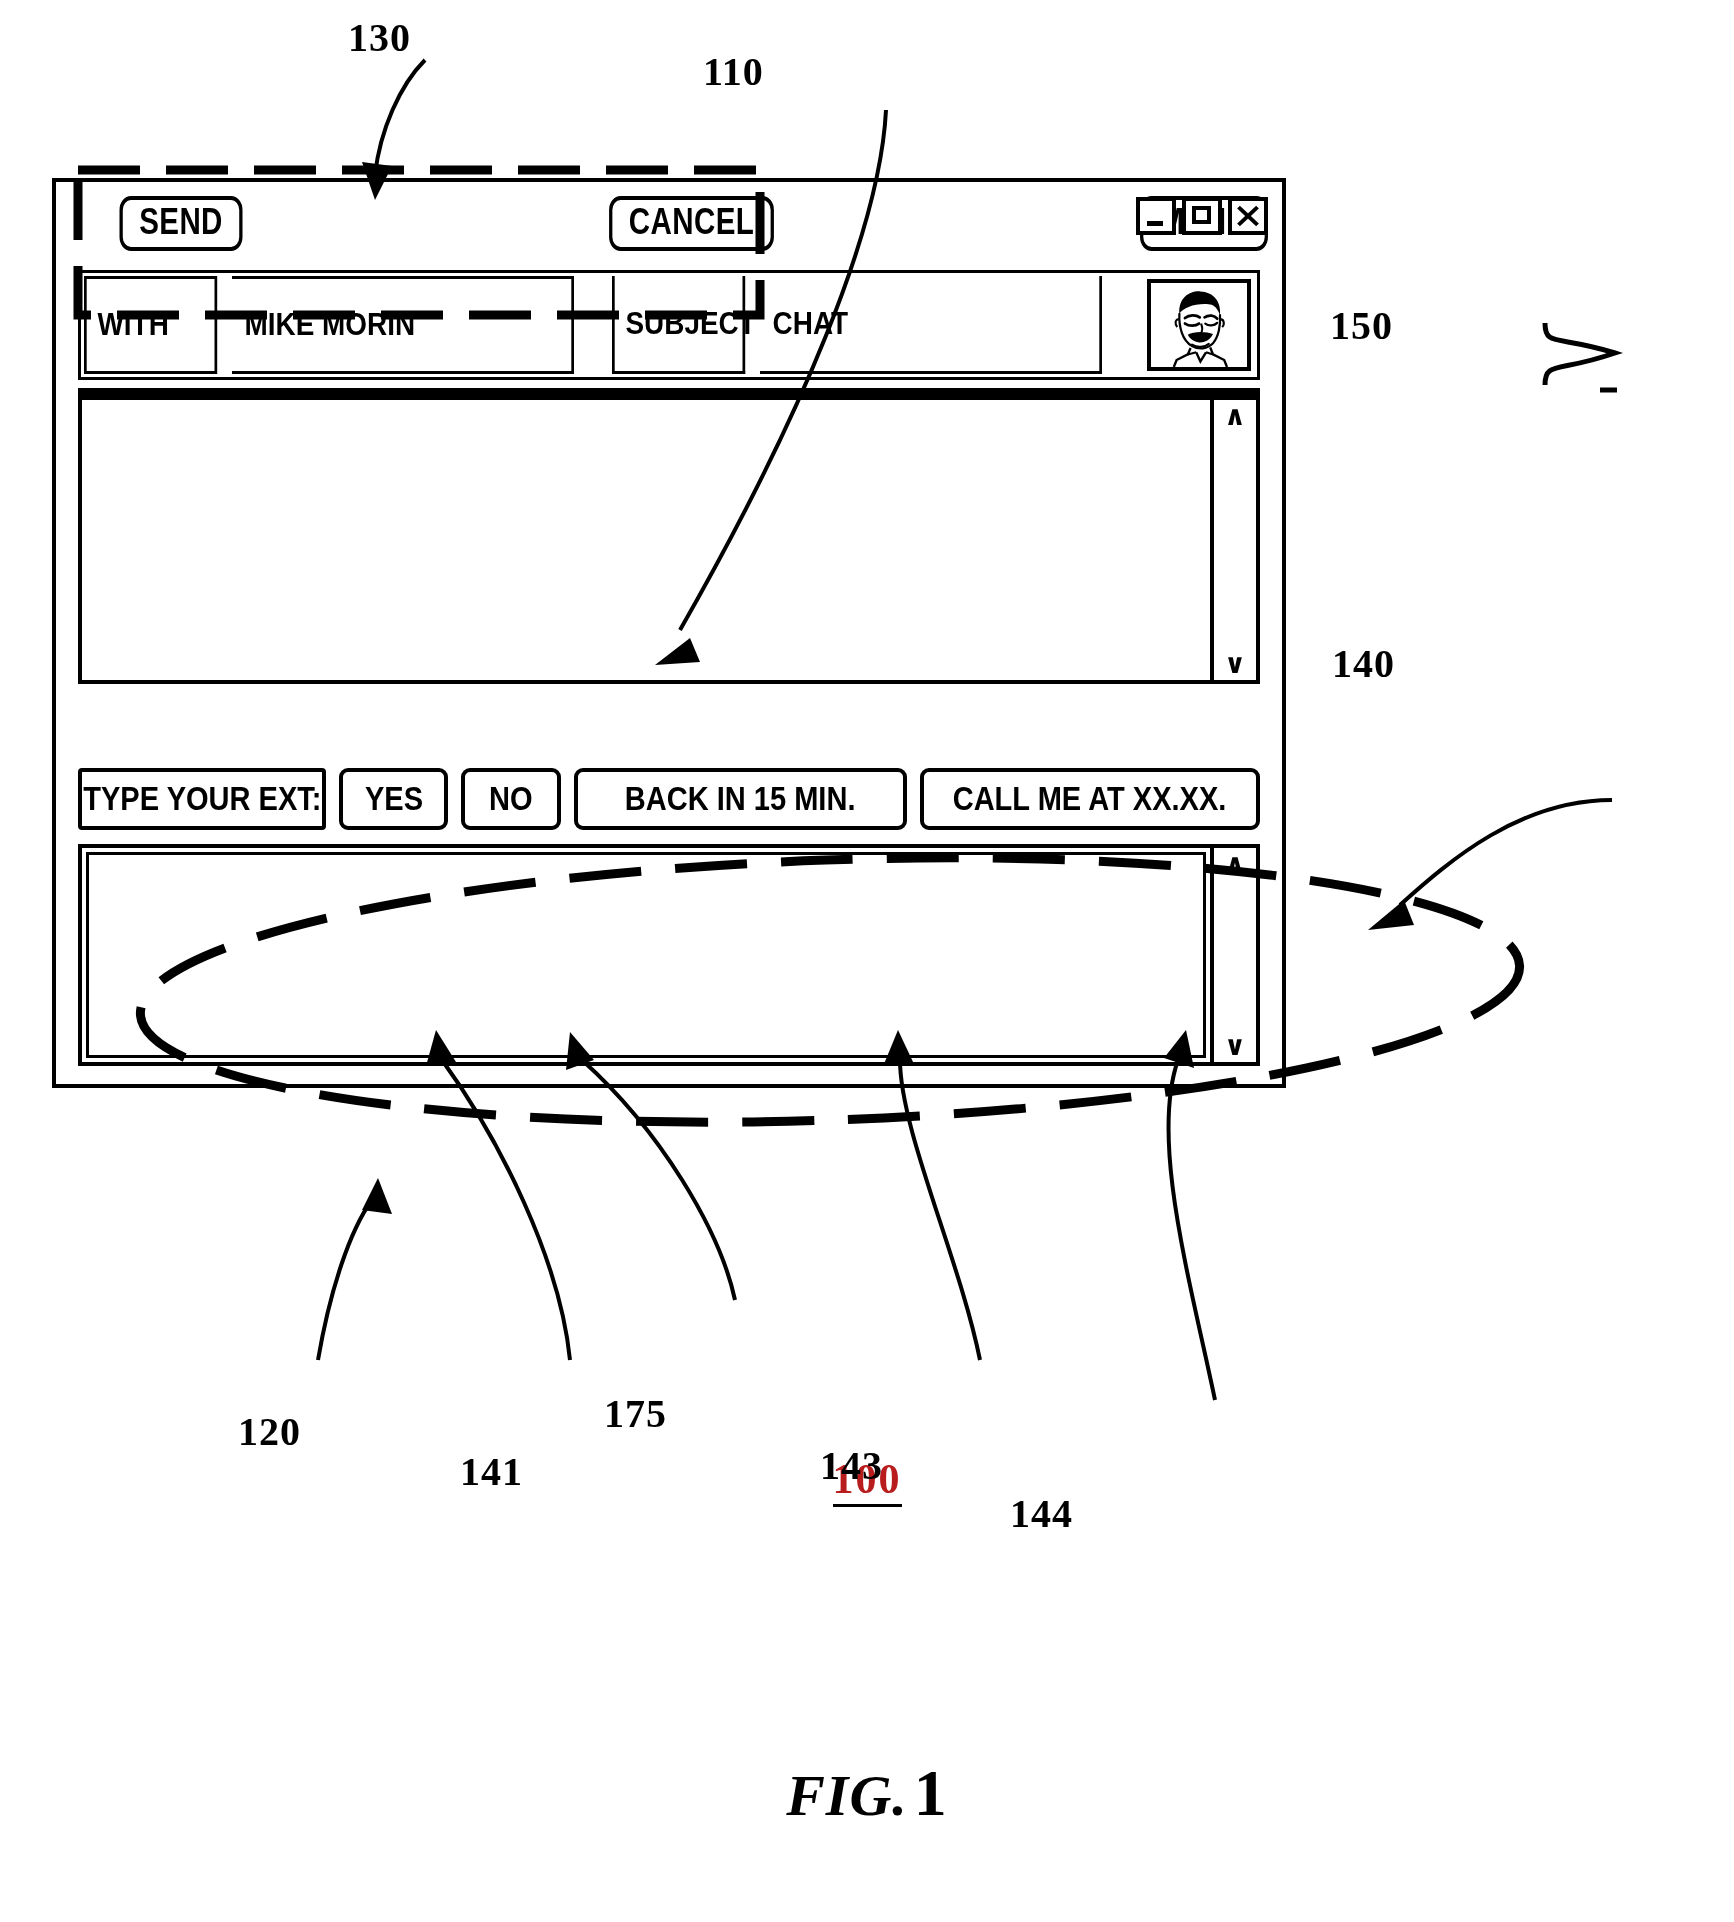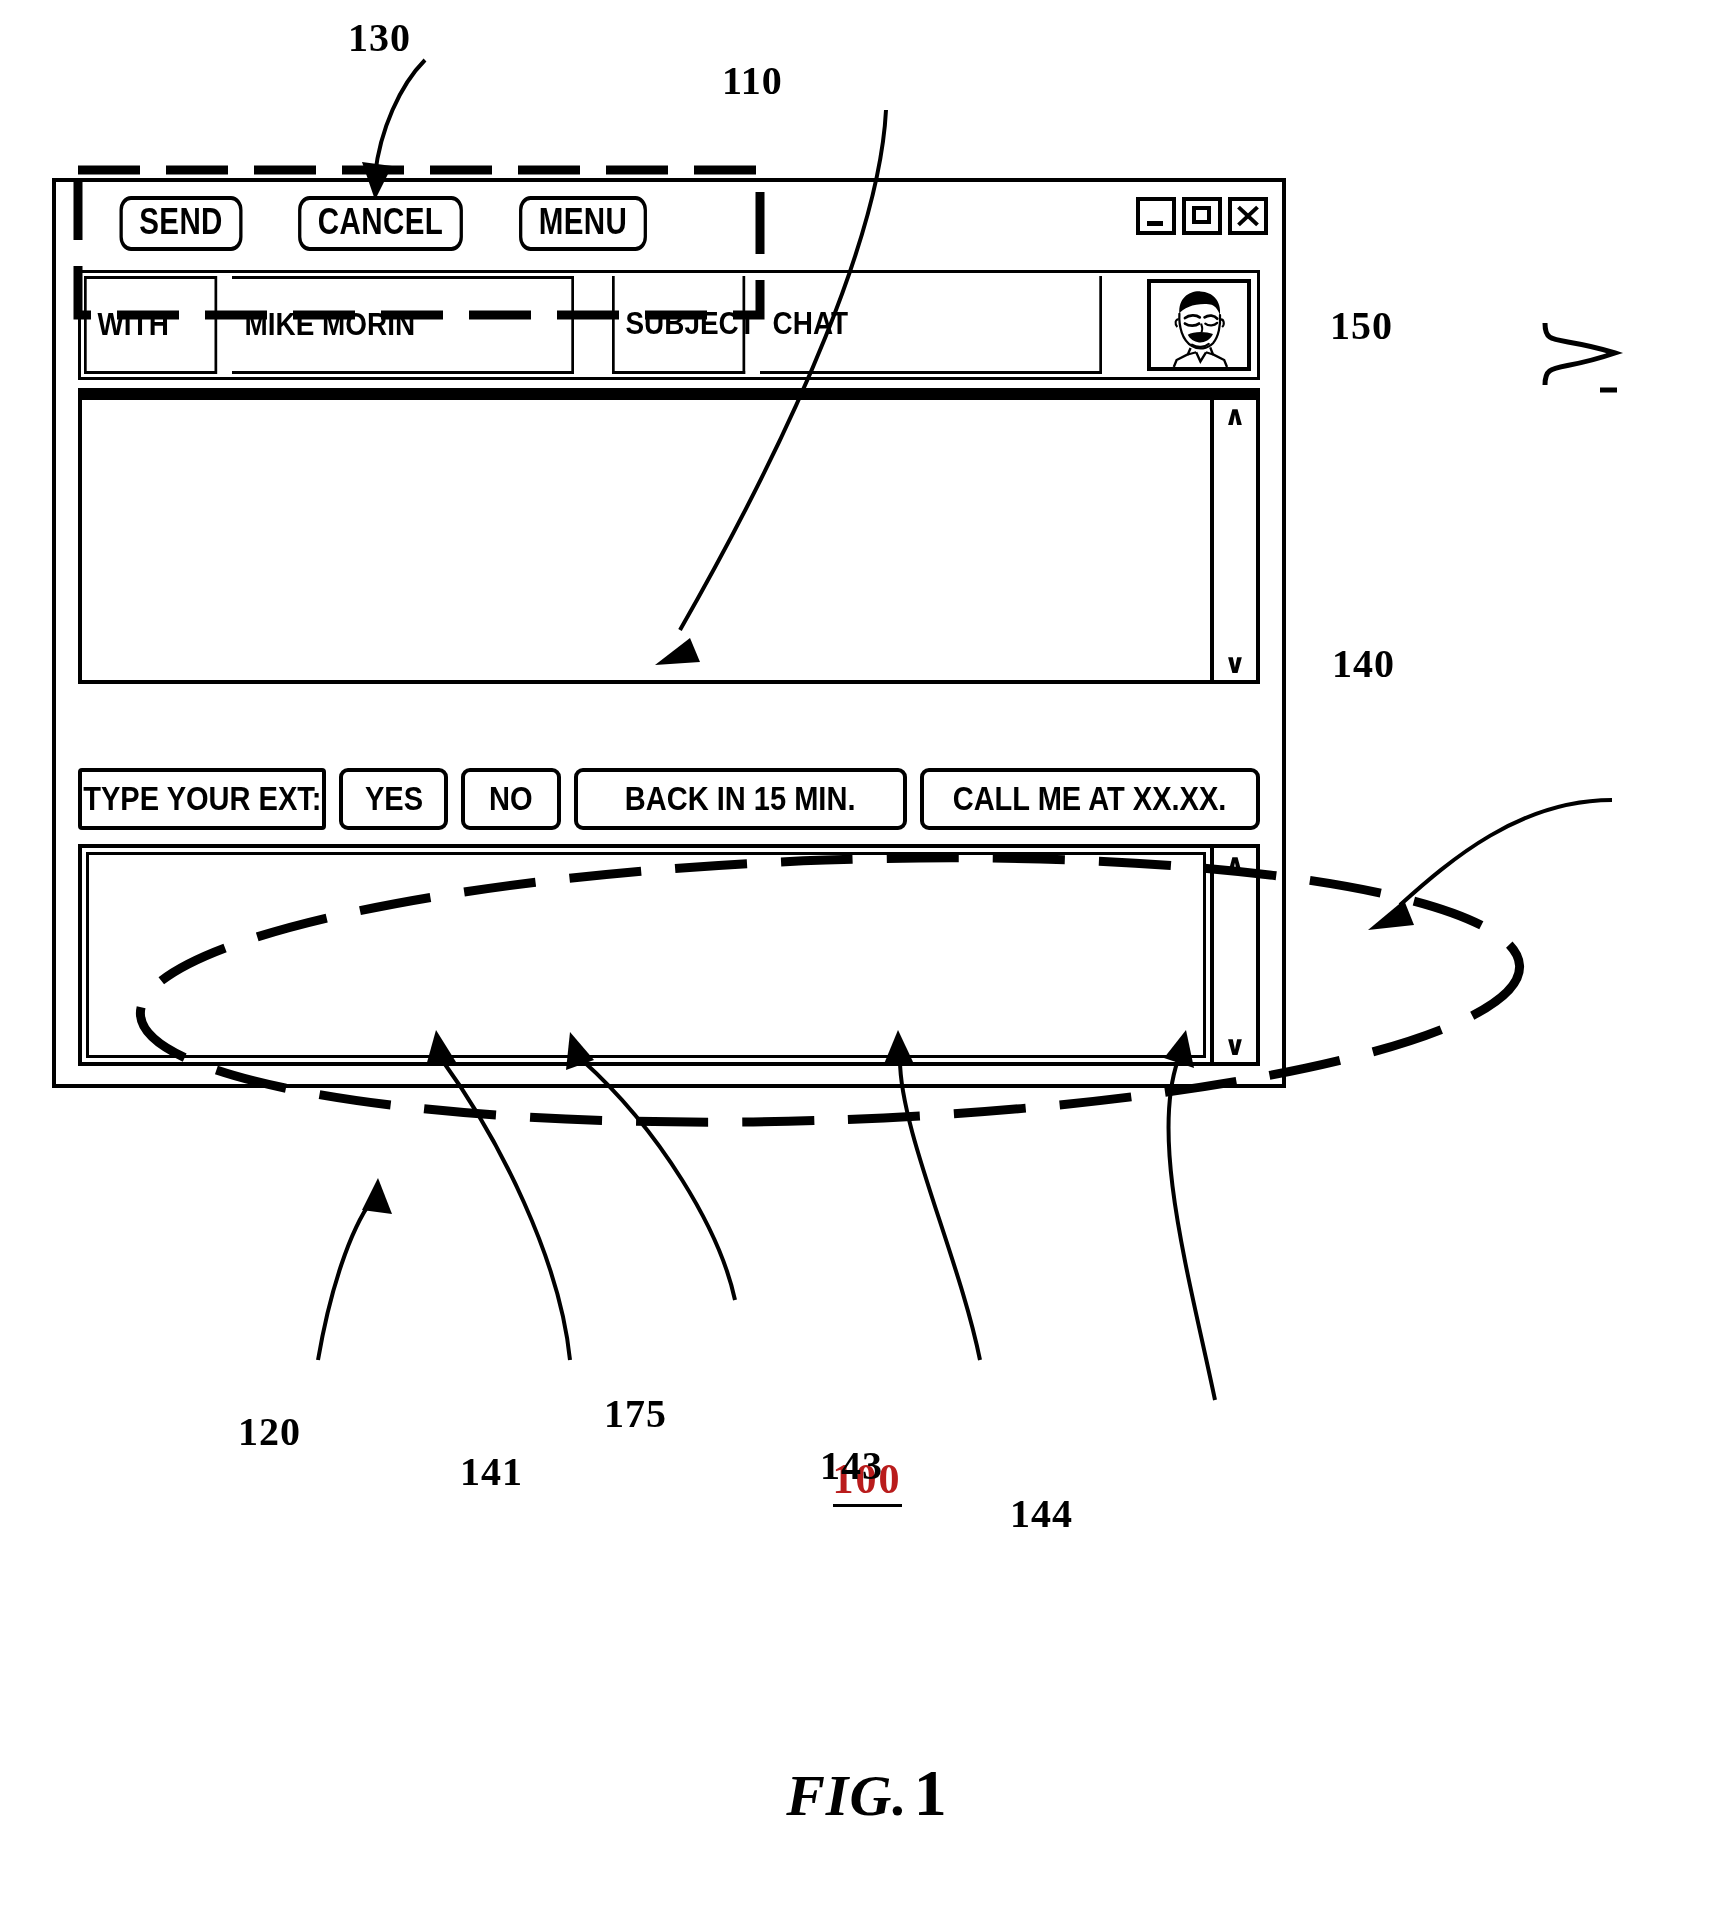--- a/index.html
+++ b/index.html
@@ -64,20 +64,21 @@
     position: absolute;
     left: 0;
     top: 0;
     width: 100%;
     height: 82px;
     box-sizing: border-box;
     display: flex;
     align-items: center;
     padding-left: 50px;
     gap: 24px;
+    justify-content: space-between;
   }
 
   .tb-btn {
     border: 4px solid #000;
     border-radius: 14px;
     background: #fff;
     padding: 2px 20px 5px 20px;
     font-family: "Liberation Sans Narrow", "Liberation Sans", sans-serif;
     font-weight: 700;
     font-size: 36px;
@@ -471,21 +472,21 @@
 
     <path d="M980 1360 C960 1260 900 1130 900 1060" fill="none" stroke="#000" stroke-width="4"></path>
     <path d="M898 1030 L914 1064 L884 1064 Z" fill="#000"></path>
 
     <path d="M1215 1400 C1190 1280 1150 1140 1178 1060" fill="none" stroke="#000" stroke-width="4"></path>
     <path d="M1186 1030 L1194 1068 L1164 1058 Z" fill="#000"></path>
 
   </svg>
 
   <div class="ref-num" style="left:348px; top:14px;">130</div>
-  <div class="ref-num" style="left:722px; top:48px;margin-top:9px;">110</div>
+  <div class="ref-num" style="left:703px; top:48px;">110</div>
   <div class="ref-num" style="left:1330px; top:302px;">150</div>
   <div class="ref-num" style="left:1332px; top:640px;">140</div>
   <div class="ref-num" style="left:238px; top:1408px;">120</div>
   <div class="ref-num" style="left:460px; top:1448px;">141</div>
   <div class="ref-num" style="left:604px; top:1390px;">175</div>
   <div class="ref-num" style="left:820px; top:1442px;">143</div>
   <div class="ref-num" style="left:1010px; top:1490px;text-align:center;">144</div>
 
   <div id="figure-id">
     <span>100</span>

